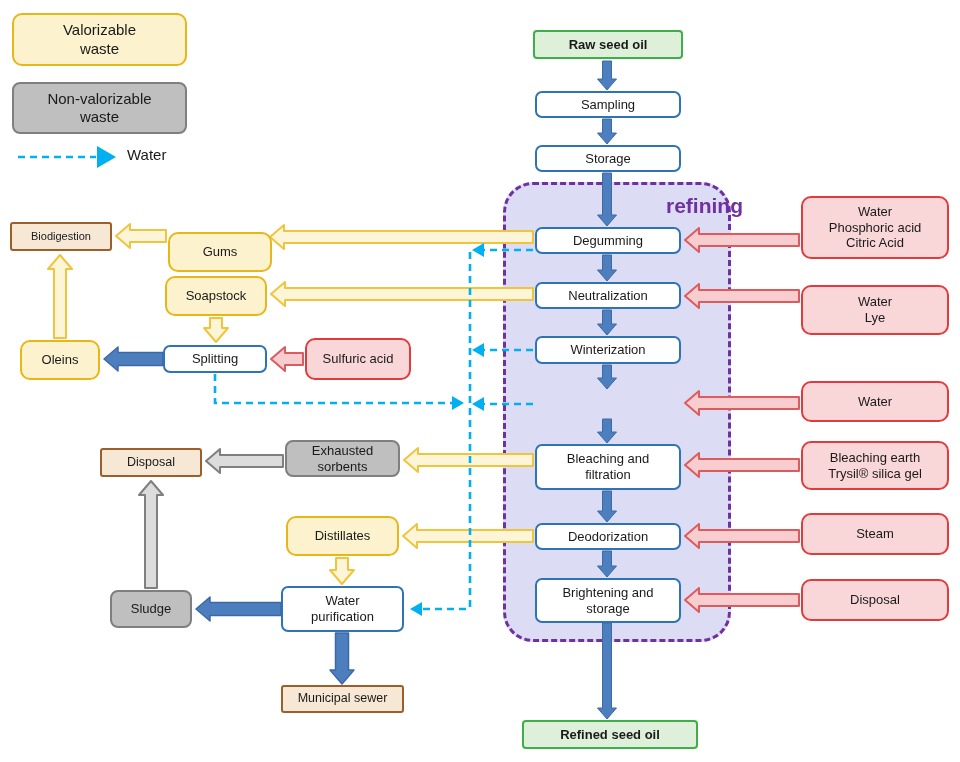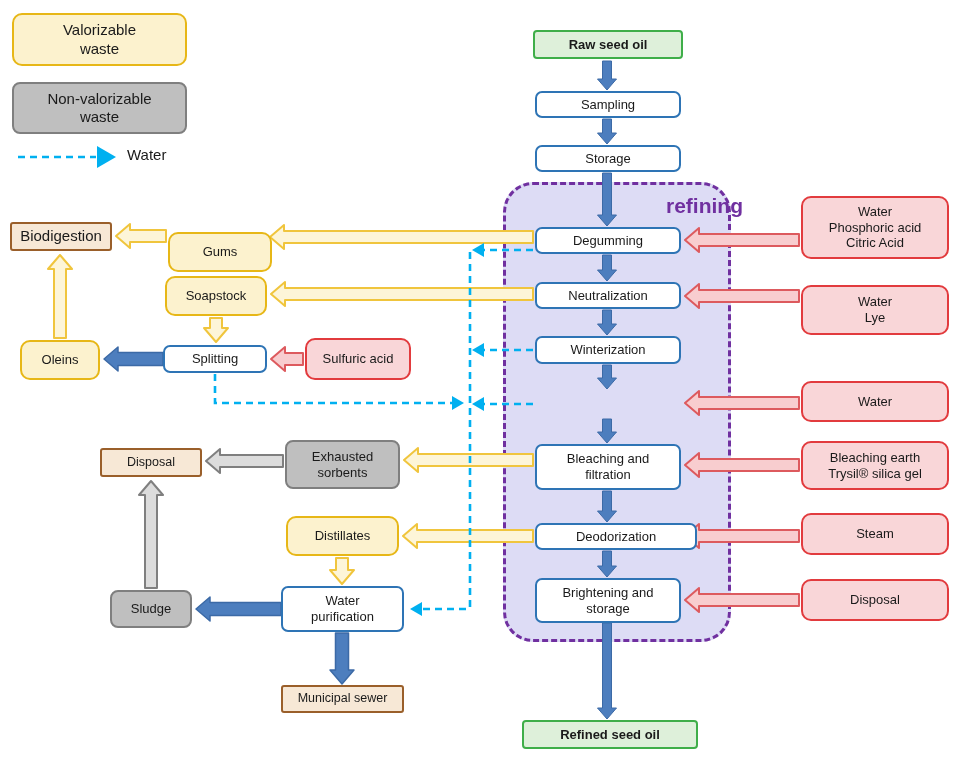--- a/index.html
+++ b/index.html
@@ -86,43 +86,43 @@
   <div id="legend-water-label">Water</div>
 
   <div class="box green" style="left:533px;top:30px;width:150px;height:29px">Raw seed oil</div>
   <div class="box process" style="left:535px;top:91px;width:146px;height:27px">Sampling</div>
   <div class="box process" style="left:535px;top:145px;width:146px;height:27px">Storage</div>
   <div class="box process" style="left:535px;top:227px;width:146px;height:27px">Degumming</div>
   <div class="box process" style="left:535px;top:282px;width:146px;height:27px">Neutralization</div>
   <div class="box process" style="left:535px;top:336px;width:146px;height:28px">Winterization</div>
   <div class="box process" style="left:535px;top:444px;width:146px;height:46px">Bleaching and
 filtration</div>
-  <div class="box process" style="left:535px;top:523px;width:162px;height:27px">Deodorization</div>
+  <div class="box process" style="left:535px;top:523px;width:146px;height:27px">Deodorization</div>
   <div class="box process" style="left:535px;top:578px;width:146px;height:45px">Brightening and
 storage</div>
   <div class="box green" style="left:522px;top:720px;width:176px;height:29px">Refined seed oil</div>
 
   <div class="box redb" style="left:801px;top:196px;width:148px;height:63px">Water
 Phosphoric acid
 Citric Acid</div>
   <div class="box redb" style="left:801px;top:285px;width:148px;height:50px">Water
 Lye</div>
   <div class="box redb" style="left:801px;top:381px;width:148px;height:41px">Water</div>
   <div class="box redb" style="left:801px;top:441px;width:148px;height:49px">Bleaching earth
 Trysil® silica gel</div>
   <div class="box redb" style="left:801px;top:513px;width:148px;height:42px">Steam</div>
   <div class="box redb" style="left:801px;top:579px;width:148px;height:42px">Disposal</div>
 
-  <div class="box tan" style="left:10px;top:222px;width:102px;height:29px;font-size:15px">Biodigestion</div>
+  <div class="box tan" style="left:10px;top:222px;width:102px;height:29px;font-size:11px">Biodigestion</div>
   <div class="box yellow" style="left:168px;top:232px;width:104px;height:40px">Gums</div>
   <div class="box yellow" style="left:165px;top:276px;width:102px;height:40px">Soapstock</div>
   <div class="box yellow" style="left:20px;top:340px;width:80px;height:40px">Oleins</div>
   <div class="box process" style="left:163px;top:345px;width:104px;height:28px">Splitting</div>
   <div class="box redb" style="left:305px;top:338px;width:106px;height:42px">Sulfuric acid</div>
   <div class="box tan" style="left:100px;top:448px;width:102px;height:29px;font-size:12.5px">Disposal</div>
-  <div class="box grayb" style="left:285px;top:440px;width:115px;height:49px">Exhausted
+  <div class="box grayb" style="left:285px;top:440px;width:115px;height:37px">Exhausted
 sorbents</div>
   <div class="box yellow" style="left:286px;top:516px;width:113px;height:40px">Distillates</div>
   <div class="box process" style="left:281px;top:586px;width:123px;height:46px">Water
 purification</div>
   <div class="box grayb" style="left:110px;top:590px;width:82px;height:38px">Sludge</div>
   <div class="box tan" style="left:281px;top:685px;width:123px;height:28px;font-size:12.5px">Municipal sewer</div>
 </div>
 
 </body></html>

